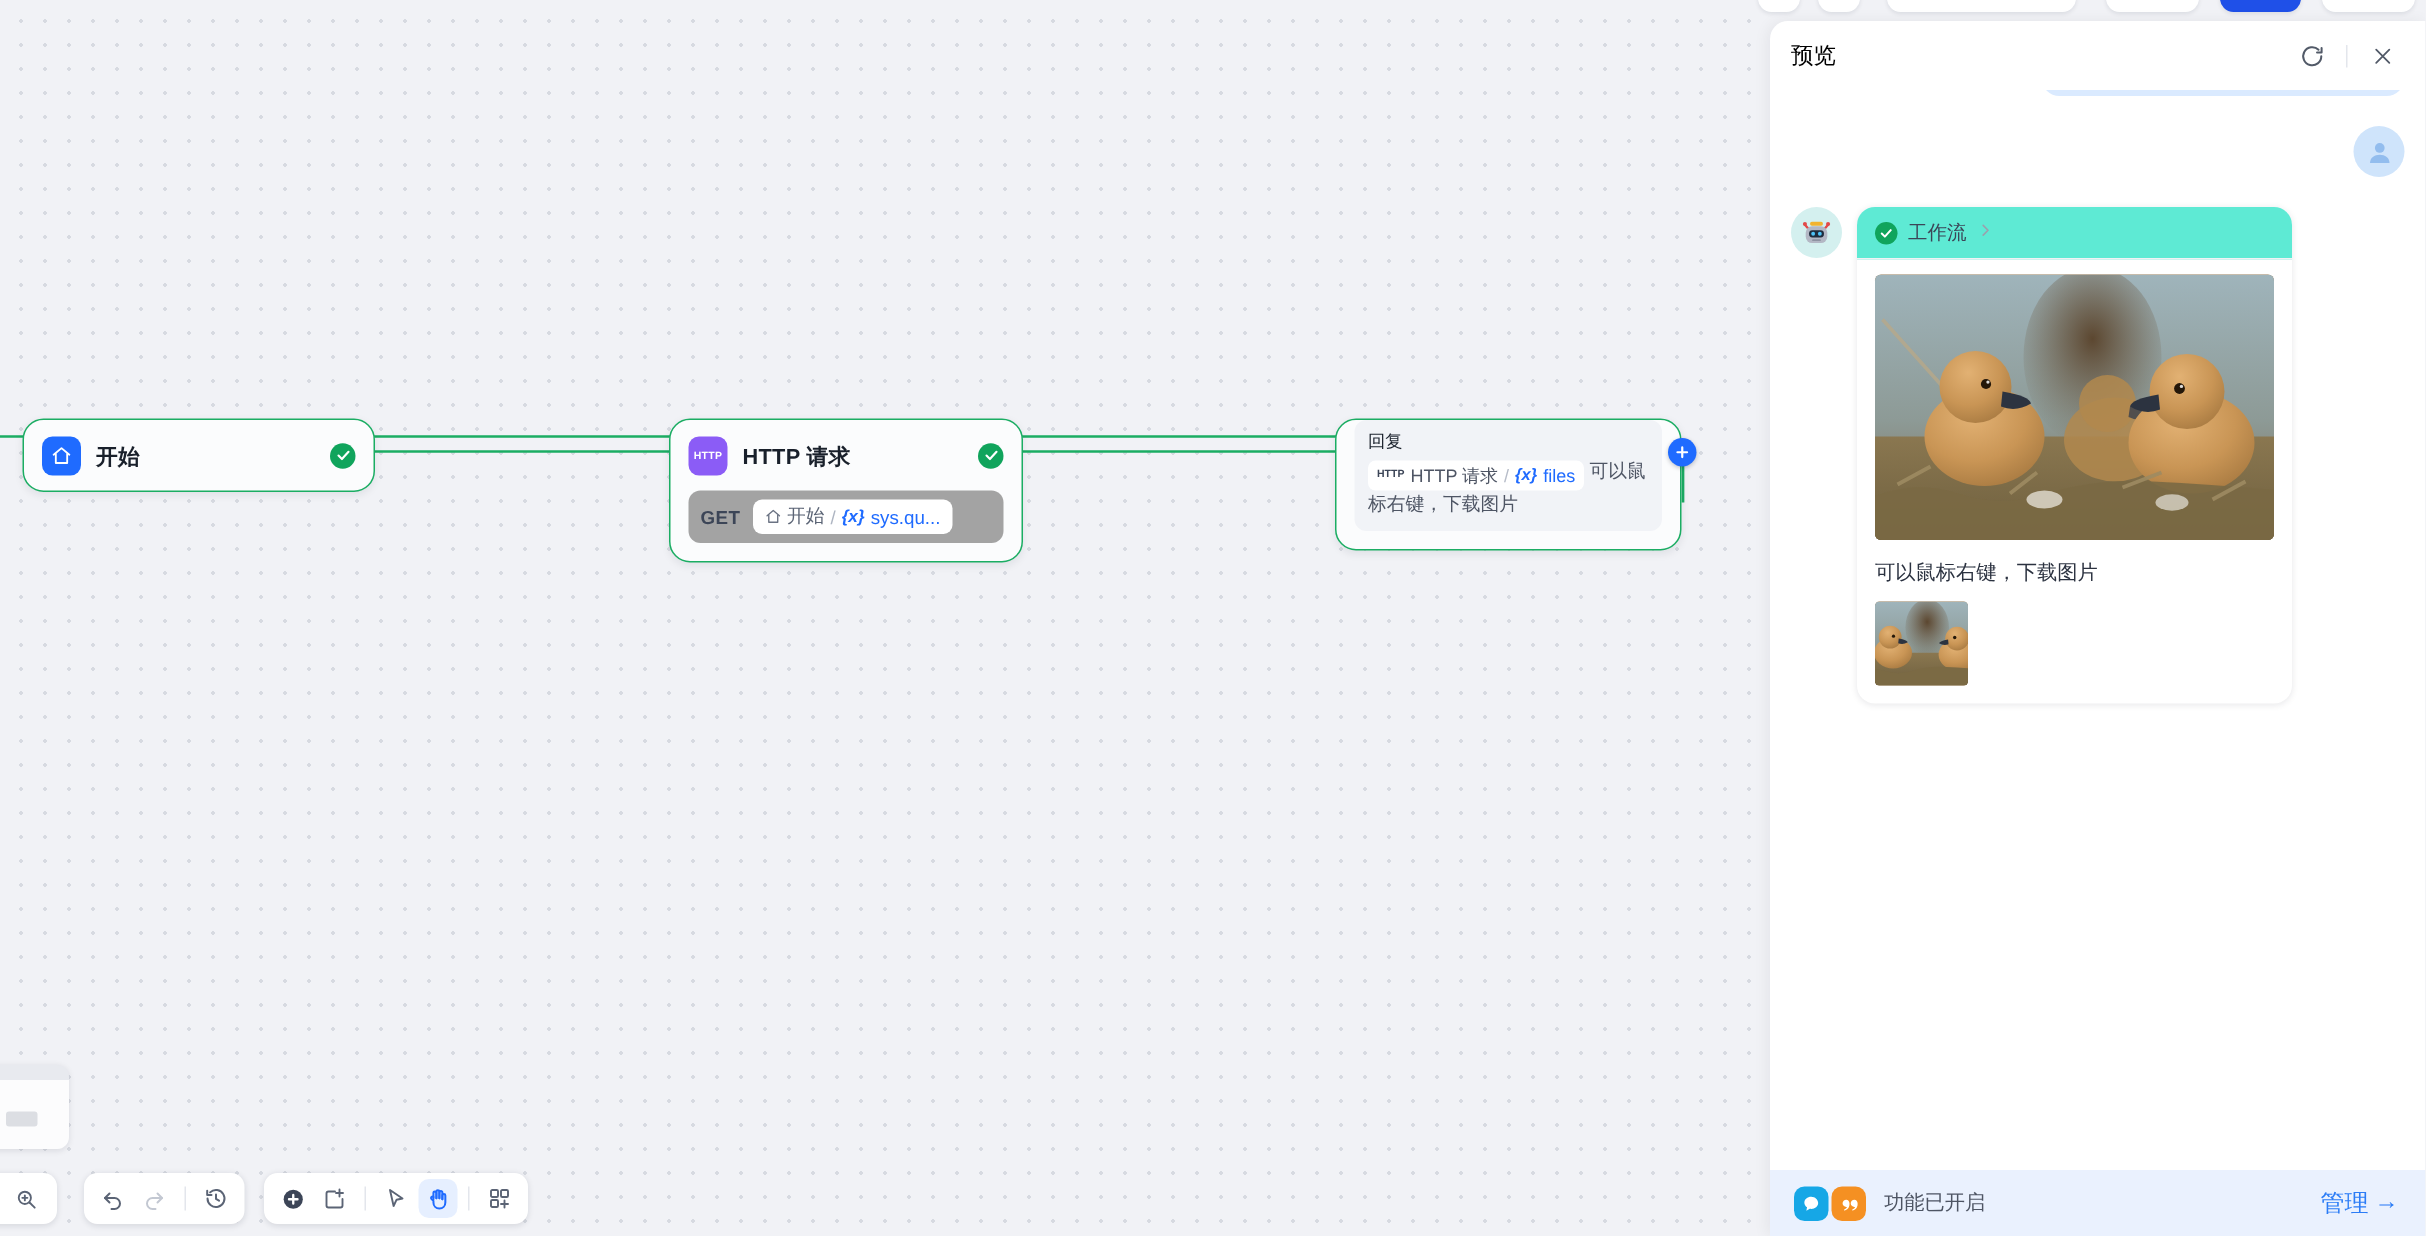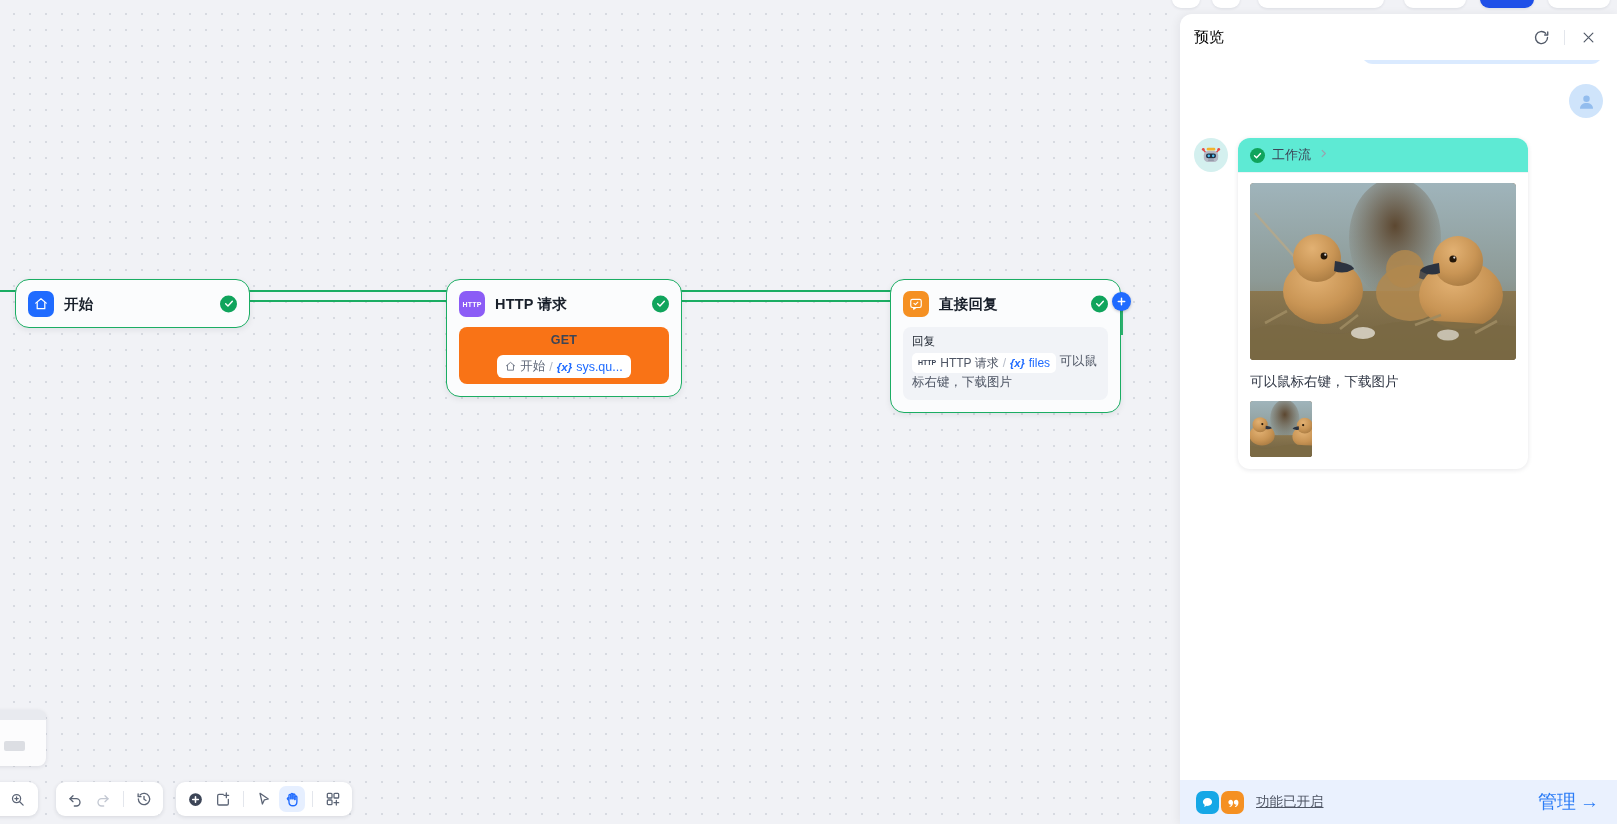--- a/index.html
+++ b/index.html
@@ -60,21 +60,21 @@
   }
   .ok-badge {
     position: absolute; right: 12px; top: 50%; transform: translateY(-50%);
     width: 17px; height: 17px; border-radius: 50%;
     background: #10a45c; display: flex; align-items: center; justify-content: center;
   }
   .node-body { padding: 0 12px 12px 12px; }
 
   .req-row {
     display: flex; align-items: center; gap: 8px;
-    background: #f97316; border-radius: 8px; padding: 6px 8px; flex-direction: column;
+    background: #a3a3a3; border-radius: 8px; padding: 6px 8px;
   }
   .method {
     font-size: 12.5px; font-weight: 700; color: #3c4557; letter-spacing: .3px;
   }
   .var-chip {
     display: inline-flex; align-items: center; gap: 4px;
     background: #ffffff; border-radius: 6px; padding: 3px 8px;
     font-size: 12.5px; color: #5b6475; max-width: 160px; overflow: hidden;
     white-space: nowrap;
   }
@@ -216,22 +216,22 @@
   }
   .feat-bar {
     margin: 6px -14px 0 -14px;
     background: #eaf1fe; padding: 9px 18px 9px 16px;
     display: flex; align-items: center; gap: 8px; height: 44px;
   }
   .feat-ico { width: 23px; height: 23px; border-radius: 7px;
               display: flex; align-items: center; justify-content: center; color: #fff; }
   .feat-ico.sky { background: #16a7e6; }
   .feat-ico.orange { background: #f59022; margin-left: -6px; }
-  .feat-text { font-size: 13.5px; color: #4e5564; margin-left: 4px; text-decoration: underline; }
-  .feat-manage { margin-left: auto; font-size: 19px; color: #2b7cf6; display: flex; align-items: center; gap: 4px; }
+  .feat-text { font-size: 13.5px; color: #4e5564; margin-left: 4px; }
+  .feat-manage { margin-left: auto; font-size: 16px; color: #2b7cf6; display: flex; align-items: center; gap: 4px; }
 </style>
 </head>
 <body>
 
 <div id="app">
 
   <div class="canvas">
 
     <svg class="wires">
       <path d="M 250 301 L 446 301" stroke="#1bad63" stroke-width="1.8" fill="none"></path>
@@ -283,35 +283,20 @@
             <span>开始</span>
             <span class="sep">/</span>
             <span class="xx">{x}</span>
             <span class="vname">sys.qu...</span>
           </span>
         </div>
       </div>
     </div>
 
     <div class="node" style="left:890px; top:279px; width:231px;">
-      <div class="node-head">
-        <span class="node-ico orange">
-          <svg width="14" height="14" viewBox="0 0 24 24" fill="none" stroke="#fff" stroke-width="2" stroke-linecap="round" stroke-linejoin="round">
-            <rect x="3" y="4" width="18" height="14" rx="3"></rect>
-              <path d="M8 18v3l4-3"></path>
-              <path d="M8.5 10.8 11 13.2l4.2-4.3"></path>
-          </svg>
-        </span>
-        <span class="node-title">直接回复</span>
-        <span class="ok-badge">
-          <svg width="10" height="10" viewBox="0 0 24 24" fill="none" stroke="#fff" stroke-width="3.4" stroke-linecap="round" stroke-linejoin="round">
-              <path d="M4 12.5 9.5 18 20 6.5"></path>
-            </svg>
-        </span>
-      </div>
       <div class="node-body">
         <div class="reply-box">
           <div class="reply-label">回复</div>
           <div class="reply-text">
             <span class="inline-chip">
               <span class="http-tag">HTTP</span>
               <span class="nm">HTTP 请求</span>
               <span class="sep">/</span>
               <span class="xx">{x}</span>
               <span class="vv">files</span>

